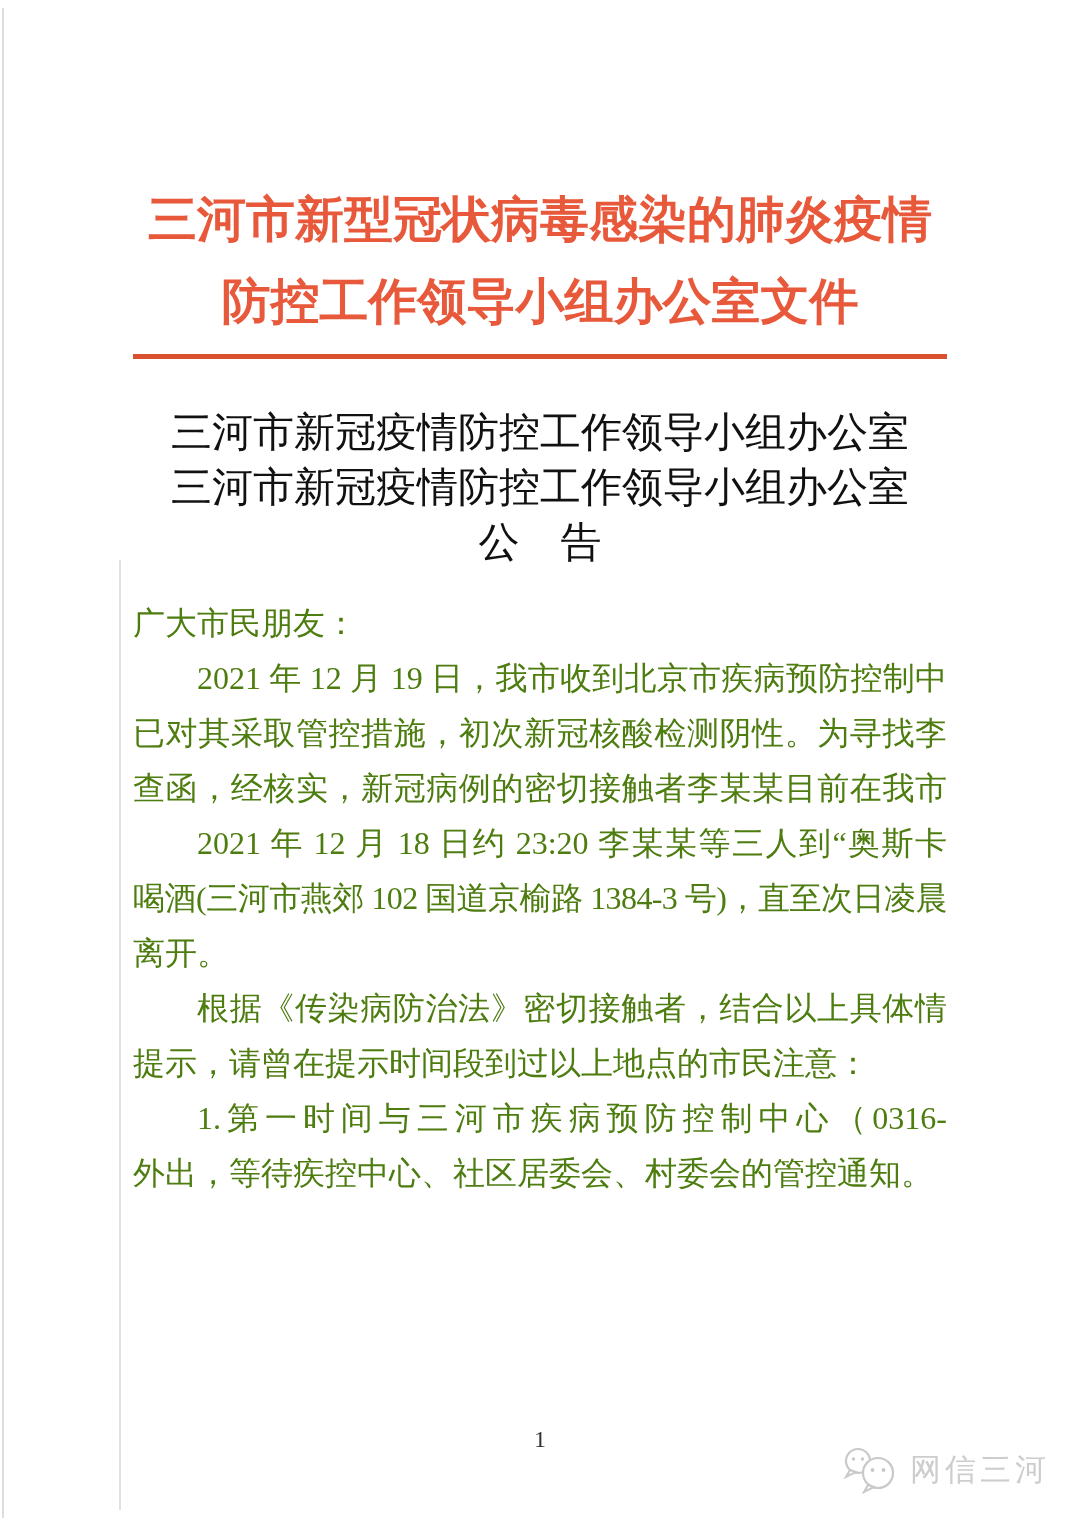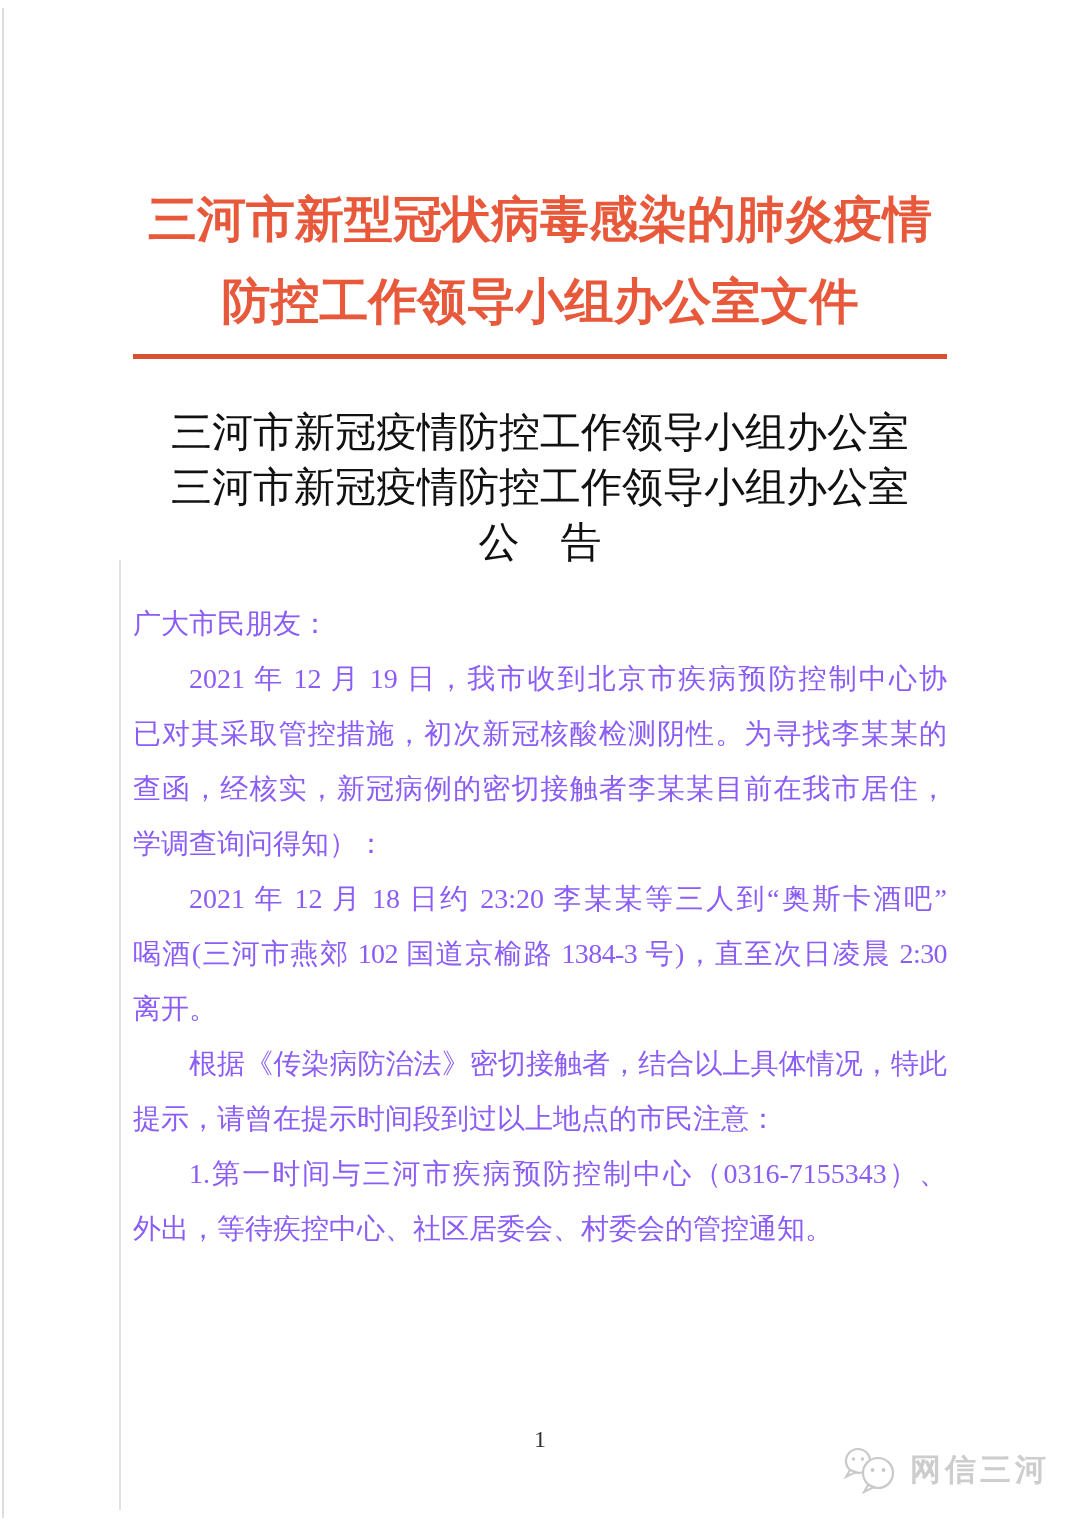--- a/index.html
+++ b/index.html
@@ -69,22 +69,22 @@
     color: #111111;
   }
   .doc-title .t-line {
     height: 55px;
     line-height: 55px;
     white-space: nowrap;
   }
   
   .body-text {
     margin-top: 26px;
-    font-size: 28px;
-    color: #8b5cf6;
+    font-size: 32px;
+    color: #4d7c0f;
   }
   .line {
     height: 55px;
     line-height: 55px;
     overflow: hidden;
   }
   .j {
     text-align: justify;
     text-align-last: justify;
   }
@@ -105,21 +105,21 @@
     position: absolute;
     top: 1446px;
     right: 30px;
     display: flex;
     align-items: center;
     gap: 9px;
     color: #cdcdcd;
   }
   .watermark-label {
     font-family: "Liberation Sans", sans-serif;
-    font-weight: 700;
+    font-weight: 400;
     font-size: 31px;
     letter-spacing: 4px;
     color: #cdcdcd;
     line-height: 48px;
     white-space: nowrap;
   }
   .wm-icon { display: block; }
 </style>
 </head>
 <body>
@@ -142,21 +142,20 @@
       <div class="t-line">三河市新冠疫情防控工作领导小组办公室</div>
       <div class="t-line">三河市新冠疫情防控工作领导小组办公室</div>
       <div class="t-line">公　告</div>
     </div>
 
     <div class="body-text">
       <div class="line">广大市民朋友：</div>
       <div class="line j i">2021 年 12 月 19 日，我市收到北京市疾病预防控制中心协</div>
       <div class="line j">已对其采取管控措施，初次新冠核酸检测阴性。为寻找李某某的</div>
       <div class="line j">查函，经核实，新冠病例的密切接触者李某某目前在我市居住，</div>
-      <div class="line">学调查询问得知）：</div>
       <div class="line j i">2021 年 12 月 18 日约 23:20 李某某等三人到“奥斯卡酒吧”</div>
       <div class="line j t">喝酒(三河市燕郊 102 国道京榆路 1384-3 号)，直至次日凌晨 2:30</div>
       <div class="line">离开。</div>
       <div class="line j i">根据《传染病防治法》密切接触者，结合以上具体情况，特此</div>
       <div class="line">提示，请曾在提示时间段到过以上地点的市民注意：</div>
       <div class="line j i">1.第一时间与三河市疾病预防控制中心（0316-7155343）、</div>
       <div class="line">外出，等待疾控中心、社区居委会、村委会的管控通知。</div>
     </div>
 
   </div>

